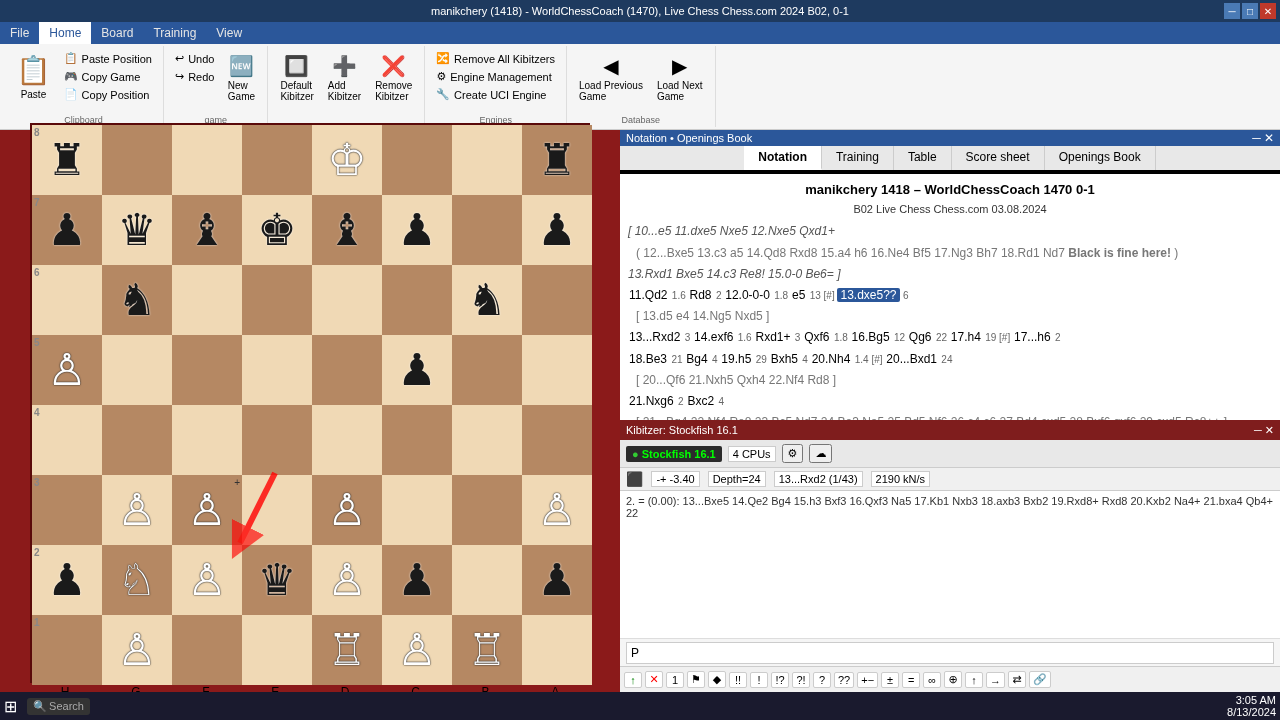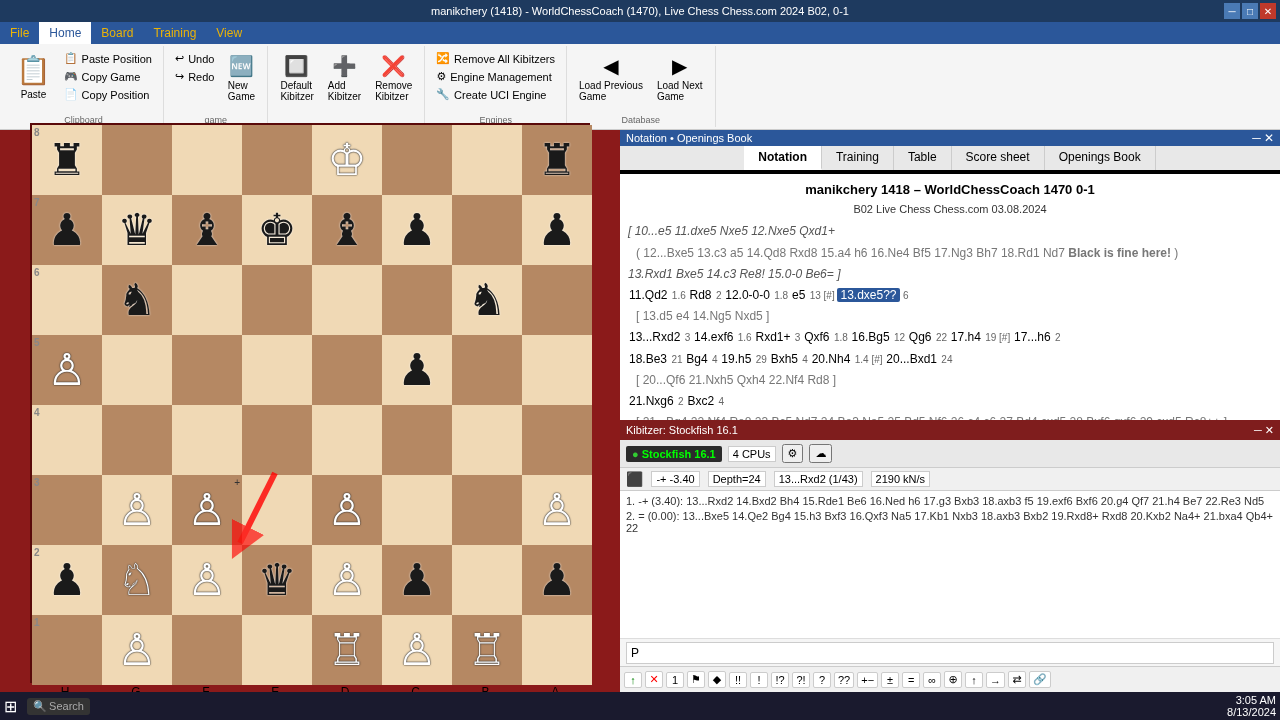--- a/index.html
+++ b/index.html
@@ -34,21 +34,21 @@
     .title-btn.close { background: #c0392b; }
 
     
     .menu-bar {
       background: #2b579a;
       height: 22px;
       display: flex;
       align-items: center;
     }
     .menu-item {
-      color: #eab308;
+      color: #e5e5e5;
       padding: 2px 10px;
       font-size: 12px;
       cursor: pointer;
       height: 100%;
       display: flex; align-items: center;
     }
     .menu-item:hover, .menu-item.active { background: #1a3d7c; }
     .menu-item.active { background: white; color: #2b579a; }
 
     
@@ -773,23 +773,20 @@
   </div>
   <div style="display:flex; align-items:center; gap:8px; padding:3px 6px; background:#f0f0f0; border-bottom:1px solid #ccc;">
     <span style="color:red;font-size:14px;font-weight:bold;">⬛</span>
     <span class="kibitzer-stat">-+ -3.40</span>
     <span class="kibitzer-stat">Depth=24</span>
     <span class="kibitzer-stat">13...Rxd2 (1/43)</span>
     <span class="kibitzer-stat">2190 kN/s</span>
   </div>
   <div class="kibitzer-lines">
     <div class="kib-line">
-      <span>1. -+ (3.40): 13...Rxd2 14.Bxd2 Bh4 15.Rde1 Be6 16.Ned h6 17.g3 Bxb3 18.axb3 f5 19.exf6 Bxf6 20.g4 Qf7 21.h4 Be7 22.Re3 Nd5</span>
-    </div>
-    <div class="kib-line">
       <span>2. = (0.00): 13...Bxe5 14.Qe2 Bg4 15.h3 Bxf3 16.Qxf3 Na5 17.Kb1 Nxb3 18.axb3 Bxb2 19.Rxd8+ Rxd8 20.Kxb2 Na4+ 21.bxa4 Qb4+ 22</span>
     </div>
   </div>
 </div>
 
 <div class="taskbar">
   <div style="display:flex;align-items:center;gap:4px;margin-right:10px;">
     <span style="color:white;font-size:16px;">⊞</span>
   </div>
   <div style="display:flex;align-items:center;gap:2px;background:#333;border-radius:3px;padding:2px 6px;margin-right:8px;">

